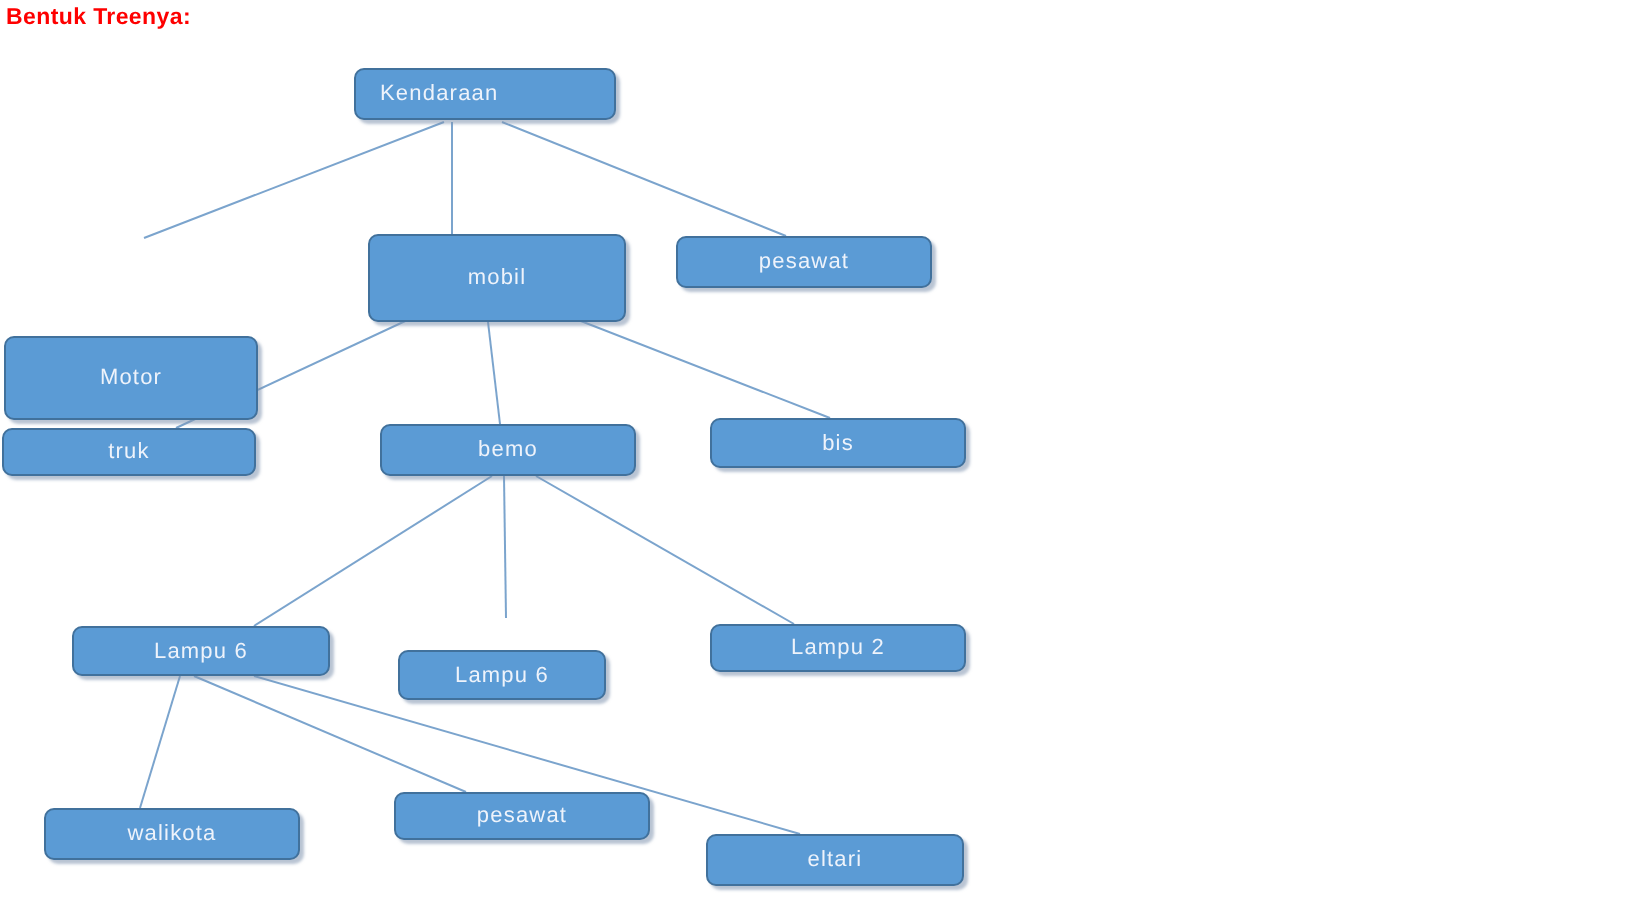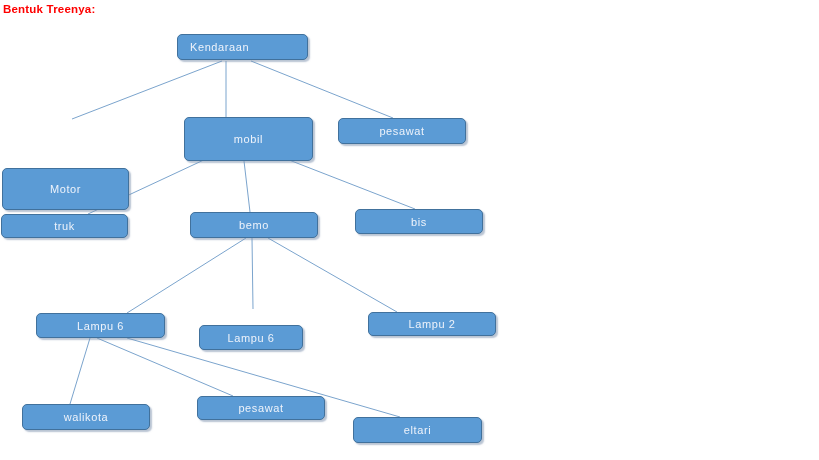--- a/index.html
+++ b/index.html
@@ -77,18 +77,18 @@
   <div id="nodes">
       <div class="node align-left" style="left: 177px; top: 34px; width: 131px; height: 26px;">Kendaraan</div>
       <div class="node" style="left: 2px; top: 120px; width: 127px; height: 42px; margin-top: 48px;">Motor</div>
       <div class="node" style="left: 184px; top: 117px; width: 129px; height: 44px;">mobil</div>
       <div class="node" style="left: 338px; top: 118px; width: 128px; height: 26px;">pesawat</div>
       <div class="node" style="left: 1px; top: 214px; width: 127px; height: 24px;">truk</div>
       <div class="node" style="left: 190px; top: 212px; width: 128px; height: 26px;">bemo</div>
       <div class="node" style="left: 355px; top: 209px; width: 128px; height: 25px;">bis</div>
       <div class="node" style="left: 36px; top: 313px; width: 129px; height: 25px;">Lampu 6</div>
       <div class="node" style="left: 199px; top: 325px; width: 104px; height: 25px;">Lampu 6</div>
-      <div class="node" style="left: 368px; top: 312px; width: 128px; height: 24px;">Lampu 2</div>
+      <div class="node" style="left: 355px; top: 312px; width: 128px; height: 24px;">Lampu 2</div>
       <div class="node" style="left: 22px; top: 404px; width: 128px; height: 26px;">walikota</div>
       <div class="node" style="left: 197px; top: 396px; width: 128px; height: 24px;">pesawat</div>
       <div class="node" style="left: 353px; top: 417px; width: 129px; height: 26px; text-align: right;">eltari</div>
     </div>
 </div>
 
 </body></html>

